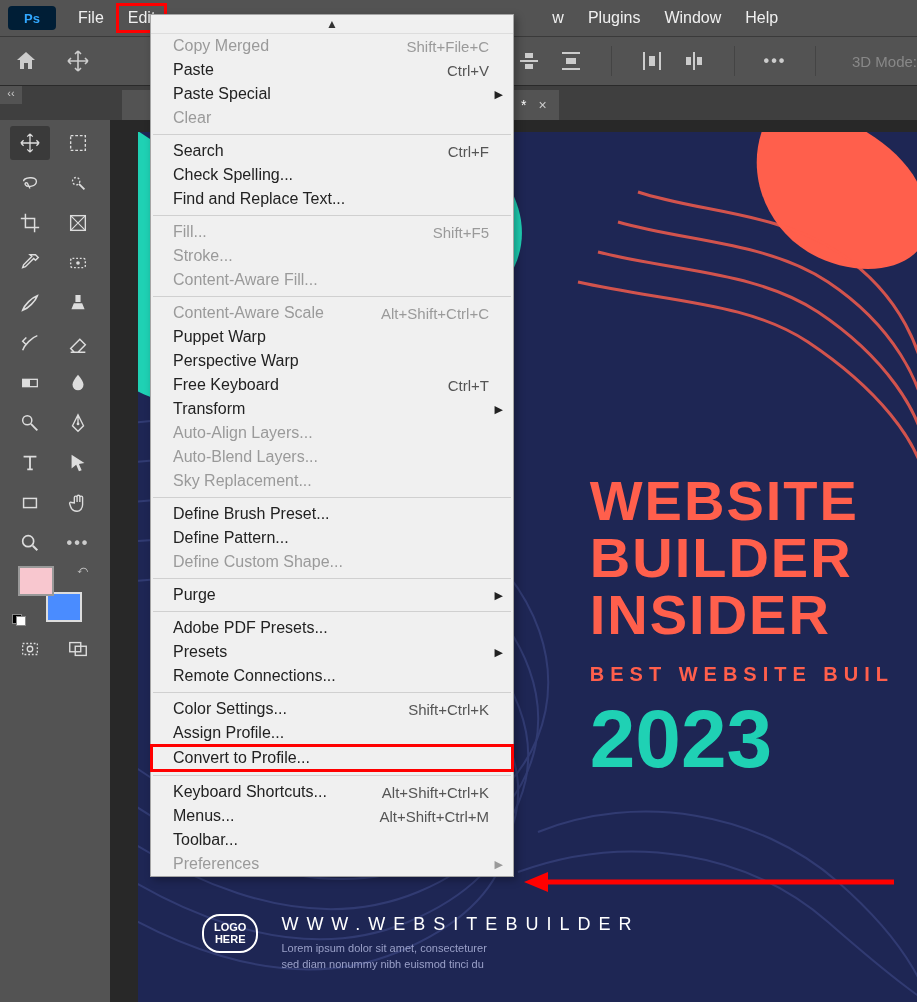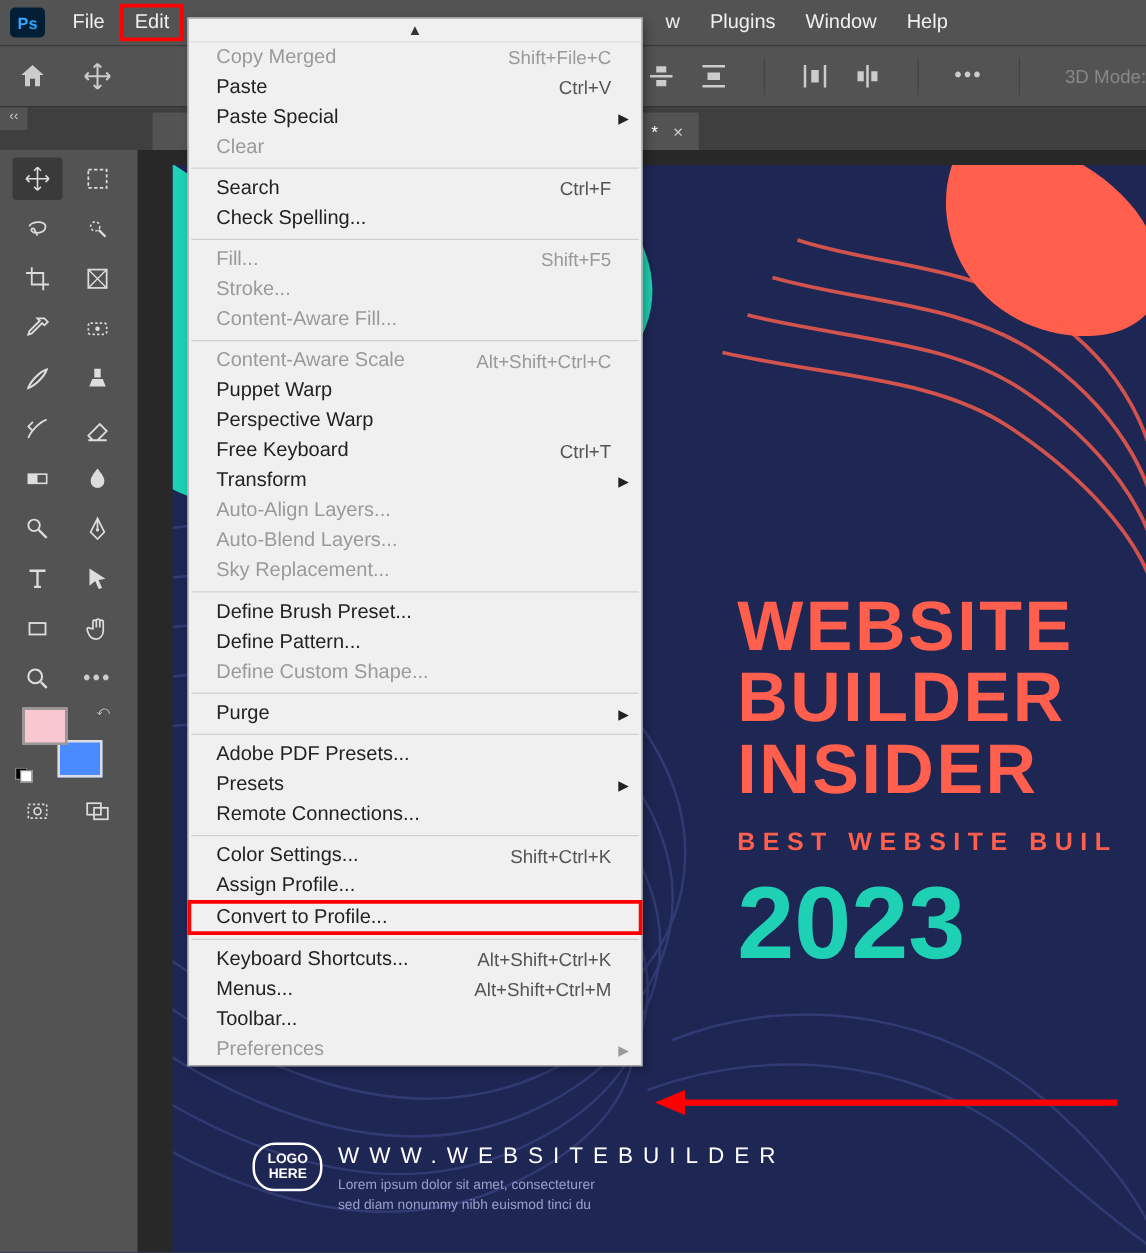--- a/index.html
+++ b/index.html
@@ -1,20 +1,20 @@
 <!DOCTYPE html>
 <html><head>
 <meta charset="utf-8">
 <style>
   * { box-sizing: border-box; margin: 0; padding: 0; font-family: 'Segoe UI', Tahoma, sans-serif; }
   body { background: #535353; width: 917px; height: 1002px; overflow: hidden; position: relative; }
   
   
   .menubar { height: 36px; background: #535353; display: flex; align-items: center; padding-left: 8px; color: #f0f0f0; font-size: 16px; }
-  .ps-logo { width: 28px; height: 24px; background: #001e36; color: #31a8ff; font-weight: bold; font-size: 13px; display: flex; align-items: center; justify-content: center; border-radius: 4px; margin-right: 10px; }
+  .ps-logo { width: 48px; height: 24px; background: #001e36; color: #31a8ff; font-weight: bold; font-size: 13px; display: flex; align-items: center; justify-content: center; border-radius: 4px; margin-right: 10px; }
   .menu-item { padding: 6px 12px; cursor: default; }
   .menu-item.highlighted { border: 3px solid #ff0000; padding: 3px 9px; background: #535353; }
   .menu-spacer { width: 373px; }
   
   
   .optionsbar { height: 50px; background: #535353; border-top: 1px solid #3a3a3a; border-bottom: 1px solid #2a2a2a; display: flex; align-items: center; padding-left: 14px; gap: 28px; color: #ccc; }
   .opt-icon { width: 24px; height: 24px; display: flex; align-items: center; justify-content: center; color: #ccc; fill: #ccc; }
   .opt-sep { width: 1px; height: 30px; background: #444; }
   .opt-group { display: flex; gap: 18px; align-items: center; }
   .opt-3d { color: #888; font-size: 15px; margin-left: 8px; }
@@ -42,21 +42,21 @@
   .mini-default::before { content: ''; position: absolute; width: 8px; height: 8px; background: #000; border: 1px solid #888; top: 0; left: 0; }
   .mini-default::after { content: ''; position: absolute; width: 8px; height: 8px; background: #fff; border: 1px solid #888; bottom: 0; right: 0; }
   
   
   .canvas-area { position: absolute; left: 110px; top: 120px; right: 0; bottom: 0; background: #282828; overflow: hidden; }
   .artwork { position: absolute; left: 28px; top: 12px; width: 780px; height: 870px; background: #1e2654; overflow: hidden; }
   .art-title { position: absolute; right: 24px; top: 340px; text-align: left; }
   .art-title .line1, .art-title .line2, .art-title .line3 { color: #ff5f4c; font-weight: 800; font-size: 56px; line-height: 1.02; letter-spacing: 2px; }
   .art-sub { color: #ff5f4c; font-size: 20px; font-weight: 700; letter-spacing: 6px; margin-top: 20px; }
   .art-year { color: #1fd1b4; font-size: 82px; font-weight: 800; margin-top: 6px; }
-  .art-footer { position: absolute; left: 64px; right: 24px; bottom: 30px; display: flex; align-items: flex-start; gap: 12px; color: #fff; }
+  .art-footer { position: absolute; left: 64px; right: 24px; bottom: 30px; display: flex; align-items: flex-start; gap: 23px; color: #fff; }
   .logo-box { border: 2px solid #fff; border-radius: 18px; padding: 6px 10px; font-size: 11px; font-weight: 700; line-height: 1.05; text-align: center; }
   .art-footer-text { font-size: 12px; }
   .art-footer-url { font-size: 18px; letter-spacing: 8px; margin-bottom: 6px; }
   .art-footer-lorem { color: #9aa0c8; font-size: 11px; line-height: 1.4; }
   
   
   .dropdown { position: absolute; left: 150px; top: 14px; width: 364px; background: #f0f0f0; border: 1px solid #a5a5a5; box-shadow: 3px 3px 8px rgba(0,0,0,0.3); z-index: 100; font-size: 16px; color: #222; }
   .dd-scroll-up { text-align: center; padding: 2px 0; color: #333; font-size: 12px; border-bottom: 1px solid #ddd; }
   .dd-item { display: flex; justify-content: space-between; align-items: center; padding: 3px 24px 3px 22px; cursor: default; position: relative; }
   .dd-item.disabled { color: #9a9a9a; }
@@ -385,20 +385,23 @@
         <span>Clear</span>
       </div>
       <div class="dd-sep"></div>
       <div class="dd-item">
         <span>Search</span>
         <span class="shortcut">Ctrl+F</span>
       </div>
       <div class="dd-item">
         <span>Check Spelling...</span>
       </div>
+      <div class="dd-item">
+        <span>Find and Replace Text...</span>
+      </div>
       <div class="dd-sep"></div>
       <div class="dd-item disabled">
         <span>Fill...</span>
         <span class="shortcut">Shift+F5</span>
       </div>
       <div class="dd-item disabled">
         <span>Stroke...</span>
       </div>
       <div class="dd-item disabled">
         <span>Content-Aware Fill...</span>

